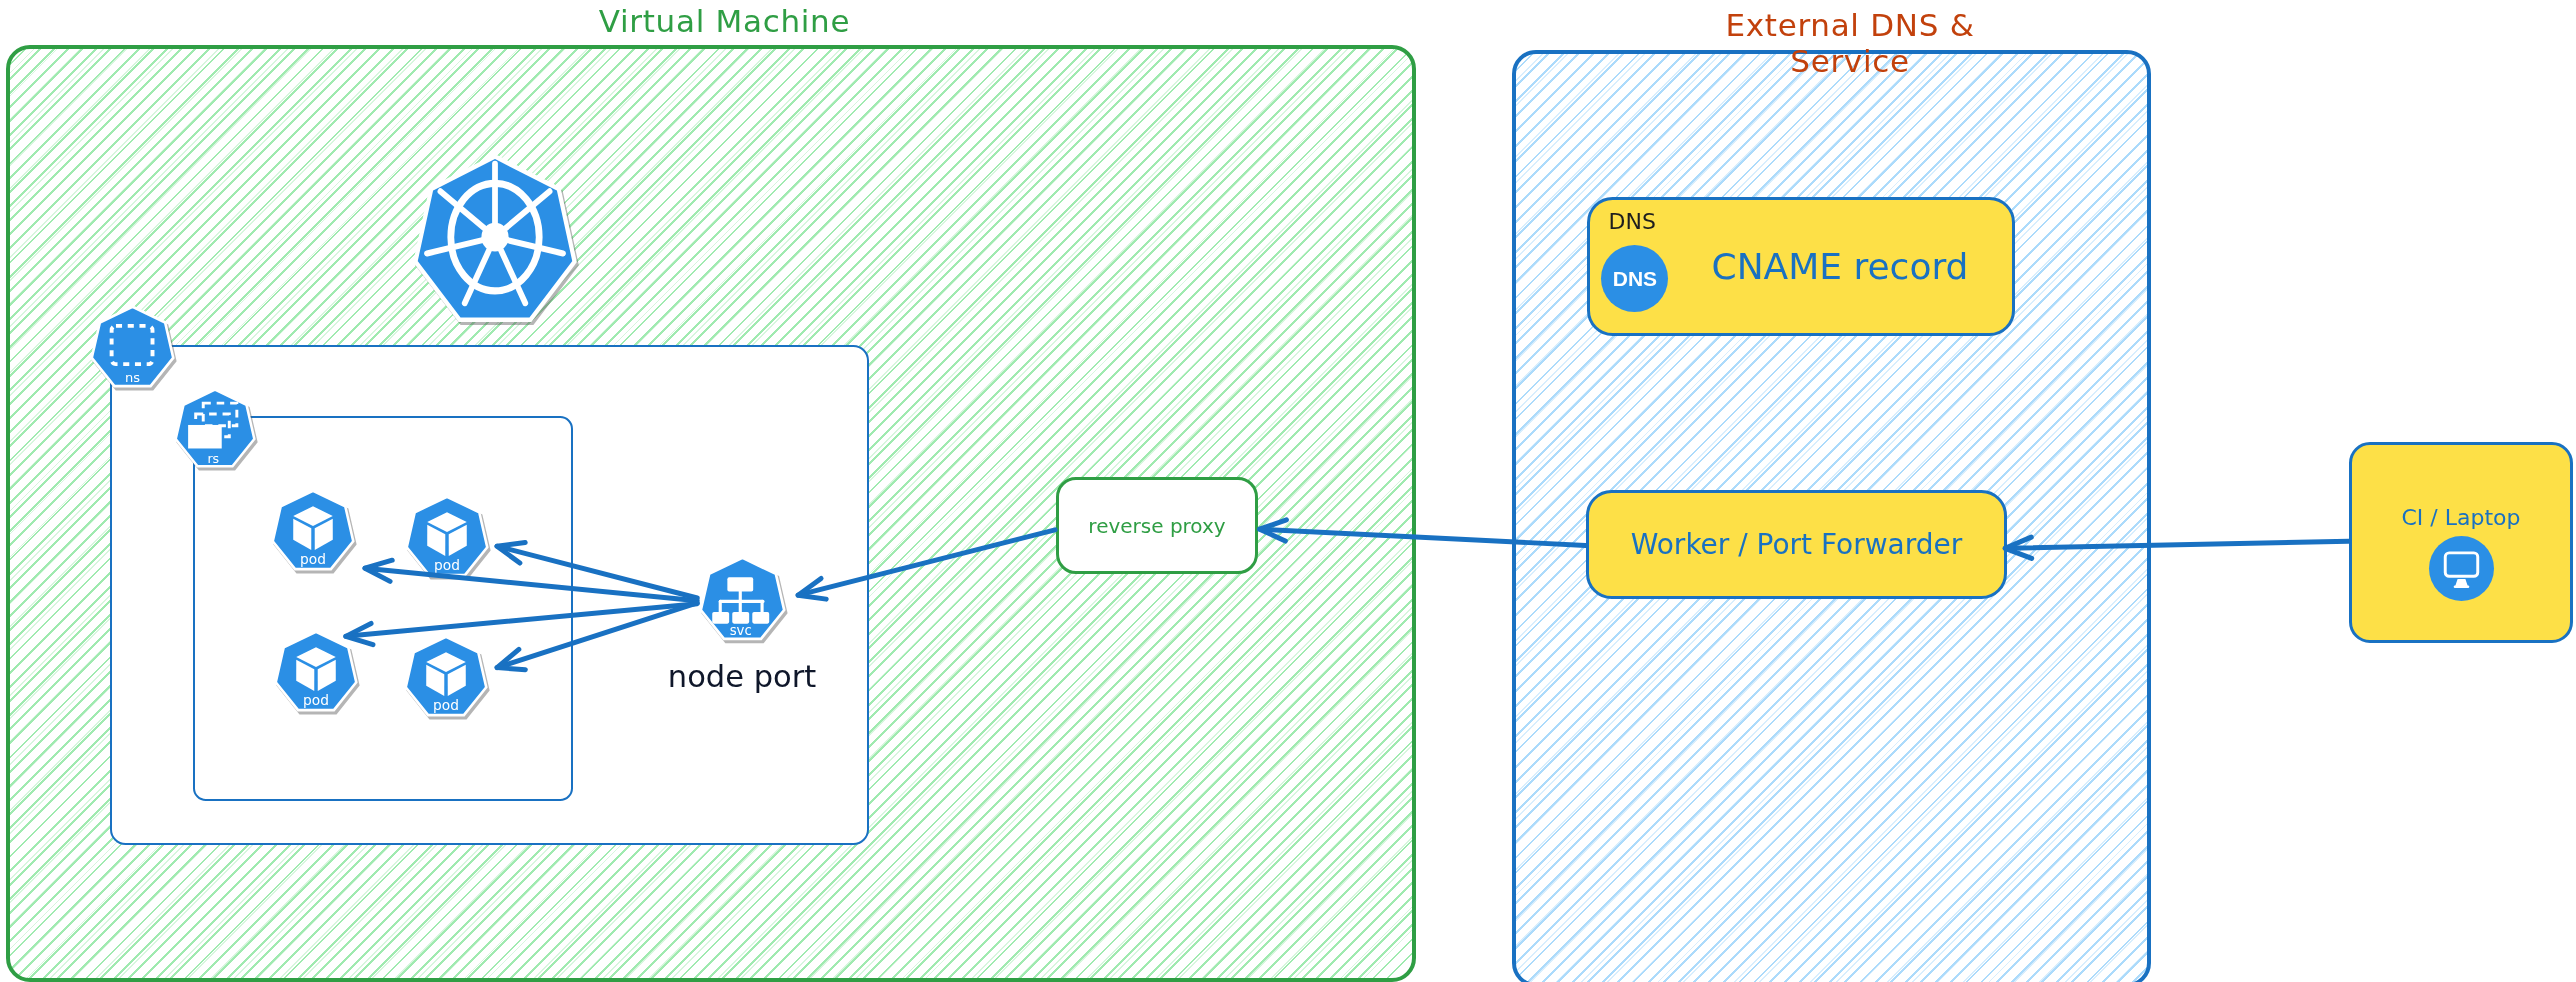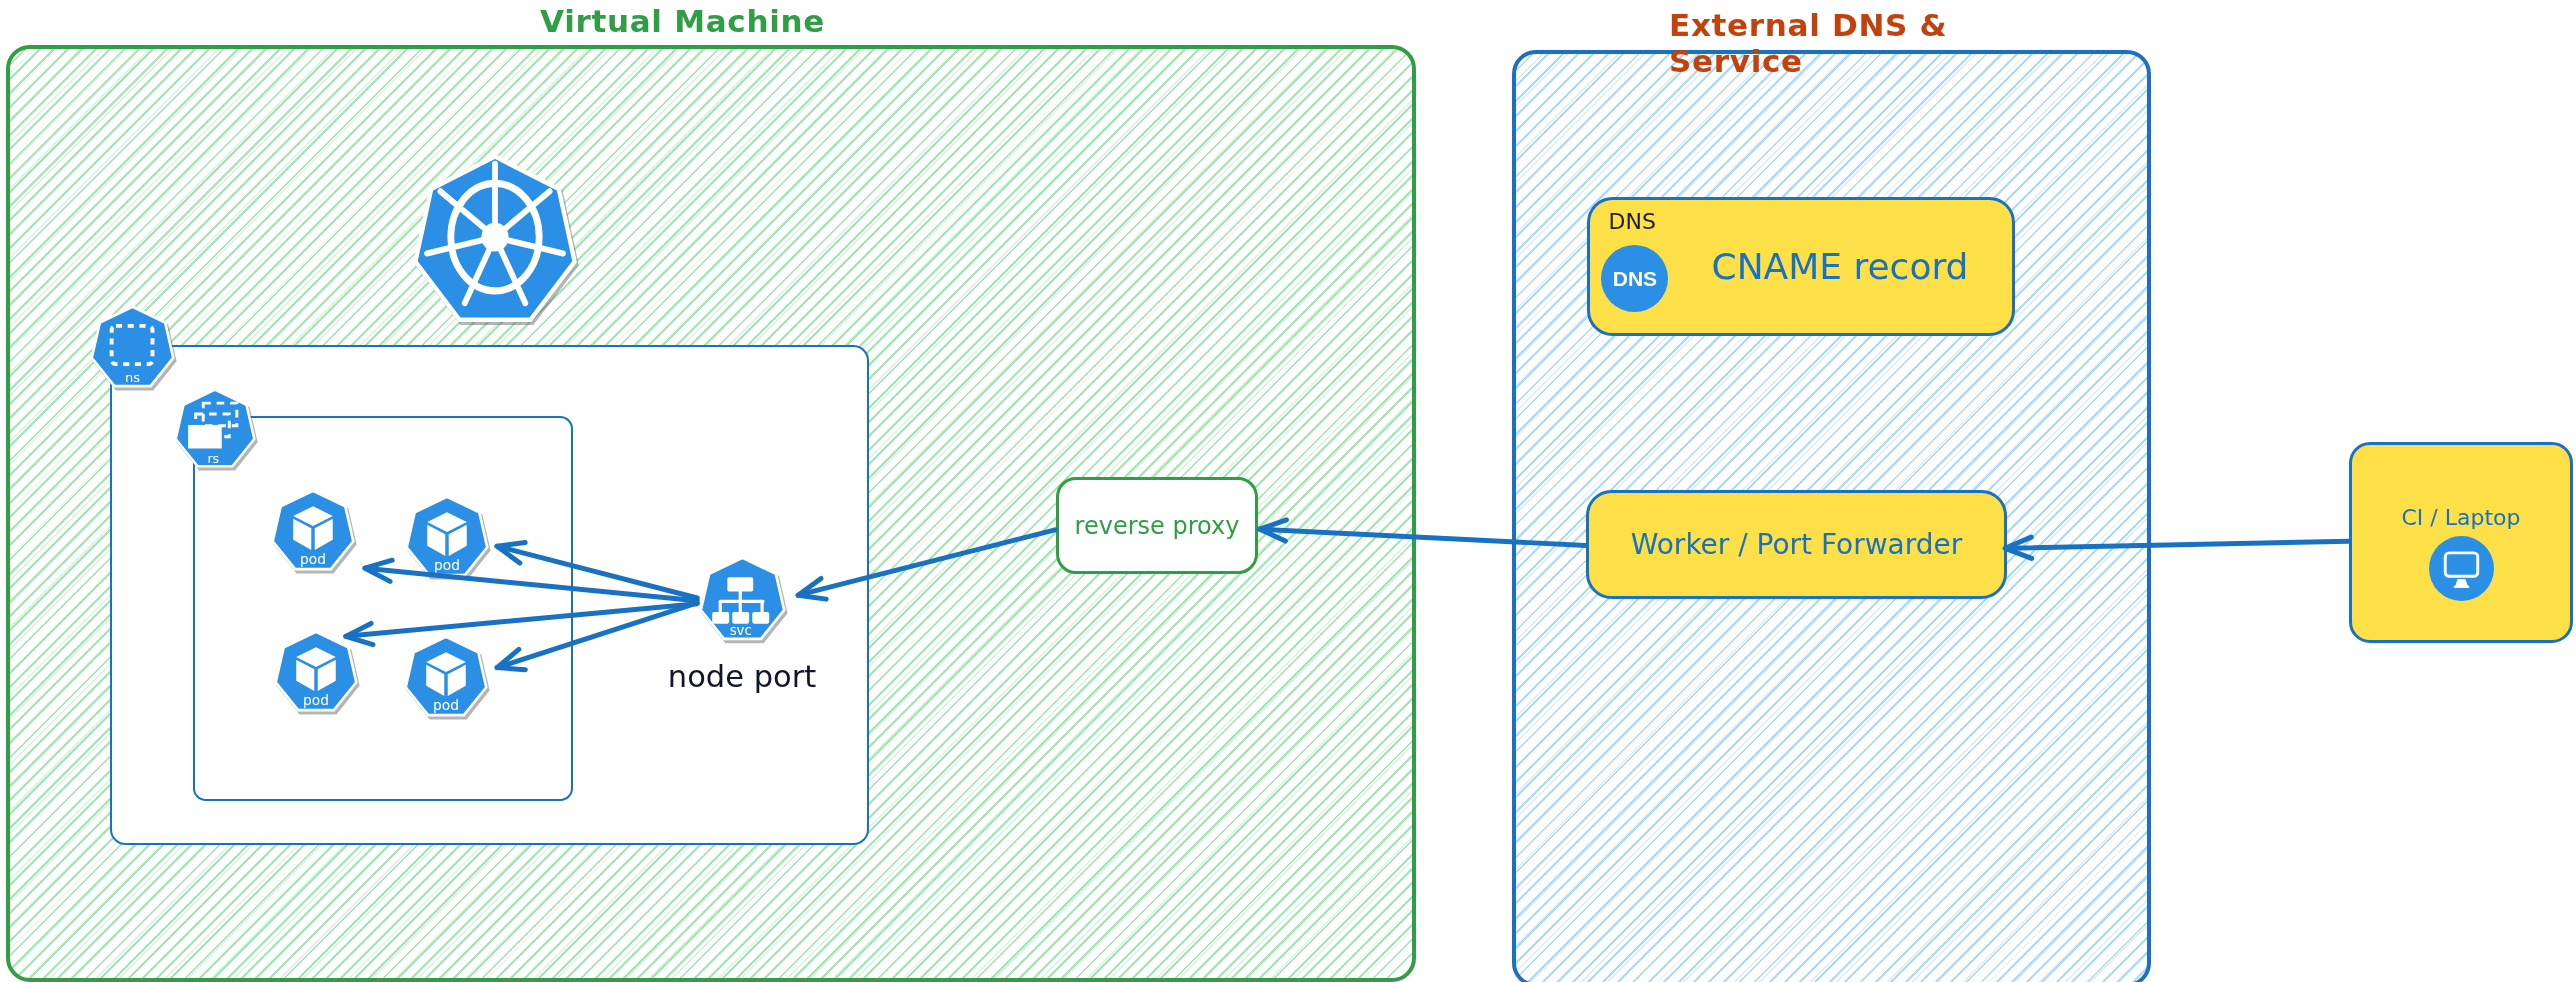--- a/index.html
+++ b/index.html
@@ -9,31 +9,31 @@
   
   .region{position:absolute;border-radius:24px;}
   .green-box{border:4.3px solid #2f9e44;
     background-image:
       repeating-linear-gradient(135deg, rgba(155,233,172,.95) 0 2px, transparent 2px 10px),
       repeating-linear-gradient(135deg, rgba(155,233,172,.40) 0 1.3px, transparent 1.3px 16.3px);}
   .blue-box{border:4.3px solid #1971c2;
     background-image:
       repeating-linear-gradient(135deg, rgba(168,217,251,.95) 0 2px, transparent 2px 10.7px),
       repeating-linear-gradient(135deg, rgba(168,217,251,.45) 0 1.3px, transparent 1.3px 18px);}
-  .region-title{position:absolute;font-size:31px;font-weight:700;letter-spacing:0.7px;}
+  .region-title{position:absolute;text-align:center;font-size:31px;font-weight:400;letter-spacing:0.7px;}
   .t-green{color:#2f9e44;}
   .t-blue{color:#c2410c;}
   
   .node-box{position:absolute;background:#fde047;border:3.6px solid #1971c2;display:flex;
             align-items:center;justify-content:center;color:#1971c2;}
   .frame-box{position:absolute;border:2.8px solid #1971c2;border-radius:15.6px;}
   .ns-frame{background:#fff;}
   .rs-frame{background:transparent;border-radius:12.8px;}
   .rp-box{position:absolute;background:#fff;border:3.6px solid #2f9e44;border-radius:20px;
-          display:flex;align-items:center;justify-content:center;color:#2f9e44;font-size:24px;}
+          display:flex;align-items:center;justify-content:center;color:#2f9e44;font-size:20px;}
   
   .hept{filter:drop-shadow(2.8px 3.6px 0 rgba(90,90,90,.45));}
   .icon-label{font-size:15px;fill:#fff;font-weight:500;}
   .circle-icon{position:absolute;border-radius:50%;background:#2b8fe5;display:flex;
                align-items:center;justify-content:center;}
   .dns-circle-text{color:#fff;font-weight:bold;font-size:21px;font-family:"Liberation Sans",sans-serif;}
   .caption{position:absolute;text-align:center;color:#0f172a;}
   .arrows{position:absolute;left:0;top:0;pointer-events:none;}
   .arrow{stroke:#1971c2;stroke-width:7;fill:none;stroke-linecap:round;stroke-linejoin:round;}
 </style>

